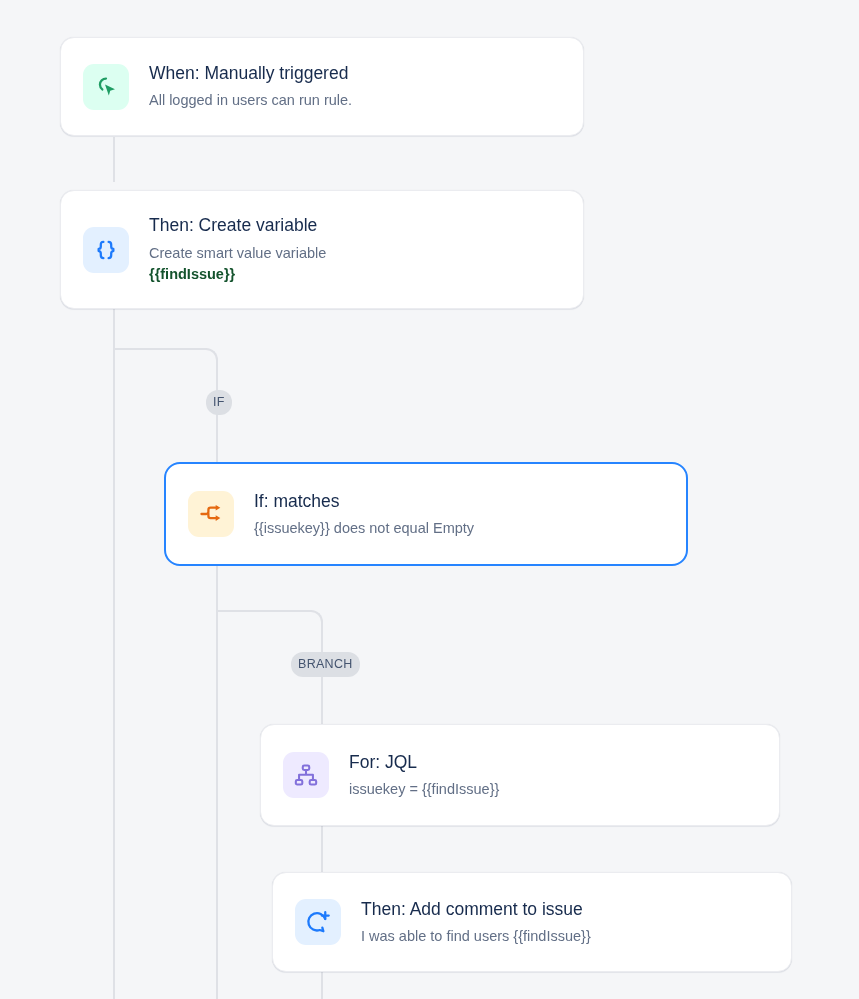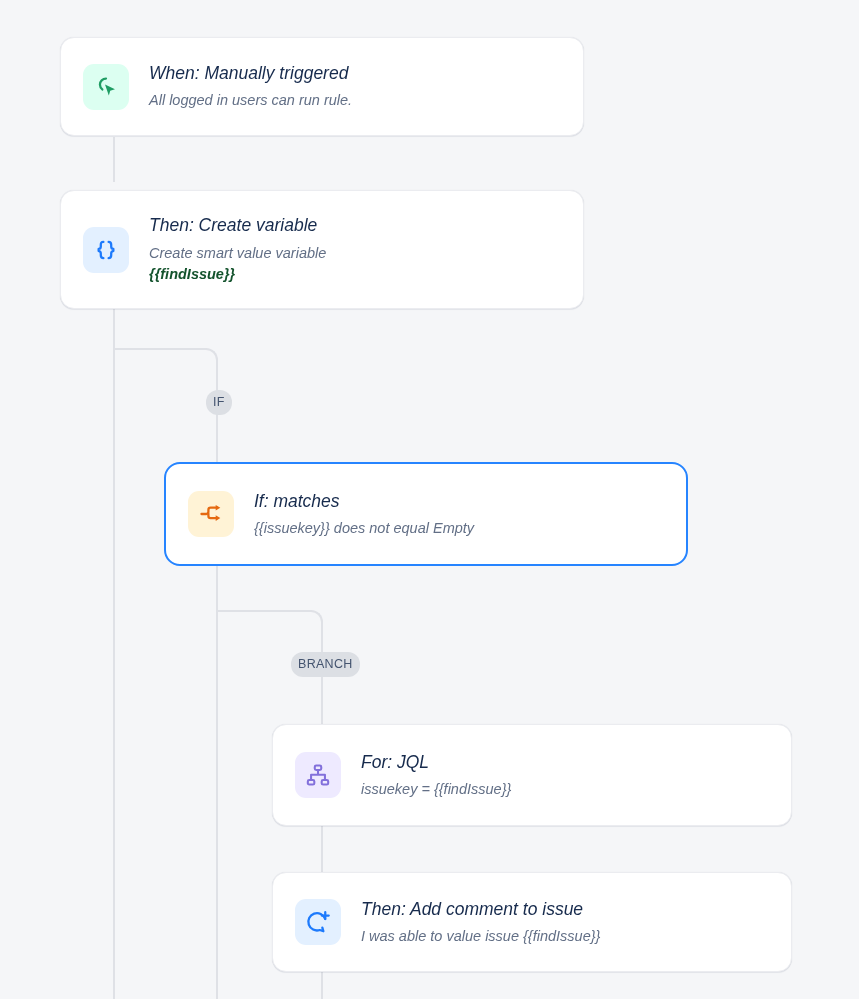--- a/index.html
+++ b/index.html
@@ -58,21 +58,21 @@
     flex: 0 0 46px;
     display: flex; align-items: center; justify-content: center;
     margin-right: 20px;
   }
   .icon-box.green  { background: #dcfff1; }
   .icon-box.blue   { background: #e3f0ff; }
   .icon-box.yellow { background: #fff3d6; }
   .icon-box.purple { background: #eeeaff; }
   .icon-box svg { display: block; }
 
-  .text-col { display: flex; flex-direction: column; justify-content: center; min-width: 0; font-style: italic; }
+  .text-col { display: flex; flex-direction: column; justify-content: center; min-width: 0; }
   .title {
     font-size: 17.5px;
     color: #172b4d;
     line-height: 1.28;
     white-space: nowrap;
   }
   .subtitle {
     font-size: 14.5px;
     color: #626f86;
     line-height: 1.42;
@@ -143,21 +143,21 @@
         <path d="M16.3 3.6 L20.6 6.2 L16.3 8.8 Z" fill="#e56910"></path>
         <path d="M16.3 13.2 L20.6 15.8 L16.3 18.4 Z" fill="#e56910"></path>
       </svg>
     </div>
     <div class="text-col">
       <div class="title">If: matches</div>
       <div class="subtitle">{{issuekey}} does not equal Empty</div>
     </div>
   </div>
 
-  <div class="card" style="left:272px; top:724px; width:520px; height:102px;">
+  <div class="card" style="left:260px; top:724px; width:520px; height:102px;">
     <div class="icon-box purple">
       <svg width="26" height="26" viewBox="0 0 24 24" fill="none">
         <rect x="9" y="3.2" width="6" height="4.2" rx="1.3" stroke="#8270db" stroke-width="1.9"></rect>
         <rect x="2.6" y="16.6" width="6" height="4.2" rx="1.3" stroke="#8270db" stroke-width="1.9"></rect>
         <rect x="15.4" y="16.6" width="6" height="4.2" rx="1.3" stroke="#8270db" stroke-width="1.9"></rect>
         <path d="M12 7.4v4.4M5.6 16.6v-4.8h12.8v4.8" stroke="#8270db" stroke-width="1.9" stroke-linecap="round" stroke-linejoin="round"></path>
       </svg>
     </div>
     <div class="text-col">
       <div class="title">For: JQL</div>
@@ -167,17 +167,17 @@
 
   <div class="card" style="left:272px; top:872px; width:520px; height:100px;">
     <div class="icon-box blue">
       <svg width="26" height="26" viewBox="0 0 24 24" fill="none">
         <path d="M18.6 9.1a8 8 0 1 0-5 10.3l3.4 1.1-1-3.3" stroke="#1d7afc" stroke-width="2.1" stroke-linecap="round" stroke-linejoin="round"></path>
         <path d="M18.7 2.9v6.4M15.5 6.1h6.4" stroke="#1d7afc" stroke-width="2.1" stroke-linecap="round"></path>
       </svg>
     </div>
     <div class="text-col">
       <div class="title">Then: Add comment to issue</div>
-      <div class="subtitle">I was able to value issue {{findIssue}}</div>
+      <div class="subtitle">I was able to find users {{findIssue}}</div>
     </div>
   </div>
 
 </div>
 
 </body></html>

